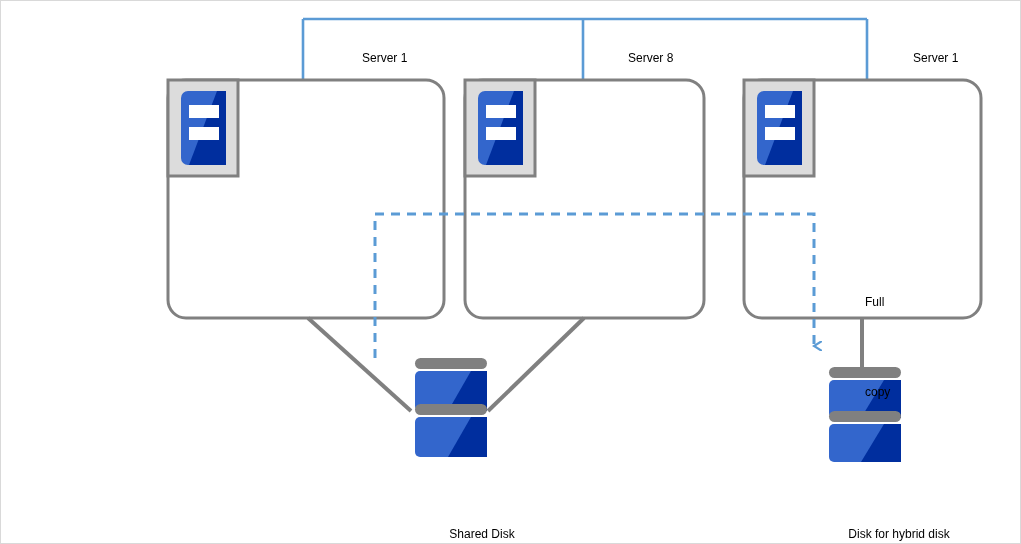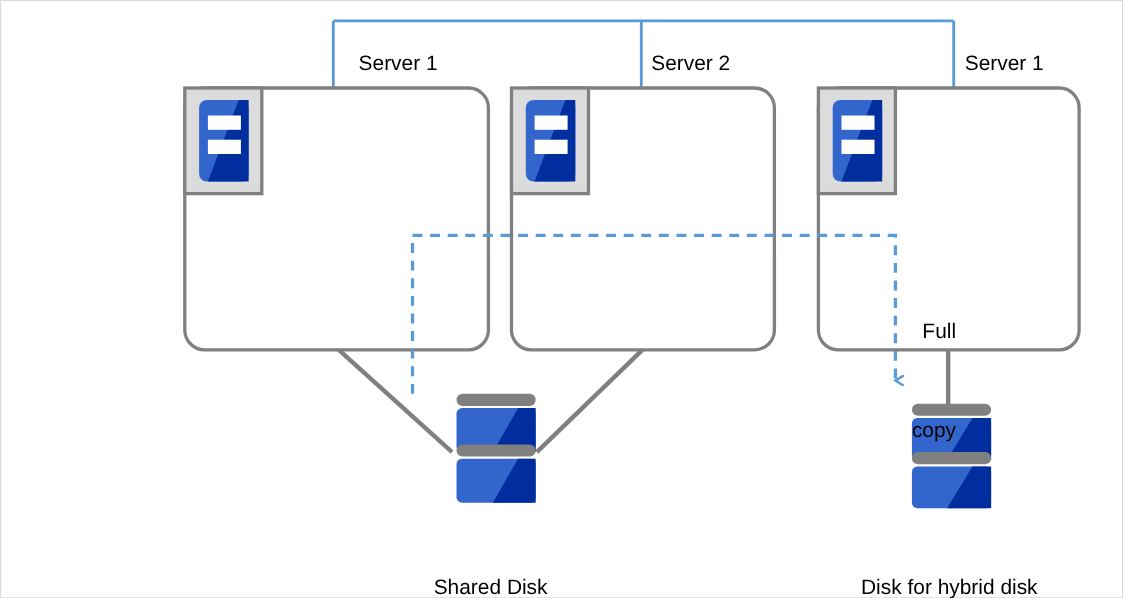--- a/index.html
+++ b/index.html
@@ -16,30 +16,31 @@
     border:1px solid #d9d9d9;
     background:#ffffff;
   }
   svg#diagram{
     position:absolute;left:0;top:0;
     width:1021px;height:544px;
   }
   .lbl{
     position:absolute;
     color:#000000;
-    font-size:19px;
+    font-size:12px;
     line-height:25px;
     white-space:pre;
     font-family:"Liberation Sans", sans-serif;
+    margin-left:36px;
   }
   .lbl-center{ text-align:center; }
   #lbl-server1{ left:325px; top:45px; }
   #lbl-server2{ left:591px; top:45px; }
   #lbl-server3{ left:876px; top:45px; }
-  #lbl-fullcopy{ left:828px; top:226px; line-height:30px;text-align:right; }
+  #lbl-fullcopy{ left:828px; top:226px; line-height:30px; }
   #lbl-shared-disk{ left:305px; top:471px; width:280px; }
   #lbl-right-disk{ left:742px; top:471px; width:240px; }
 </style>
 </head>
 <body>
 
 <div id="canvas">
 
   <svg id="diagram" viewBox="0 0 1021 544" xmlns="http://www.w3.org/2000/svg">
 
@@ -119,21 +120,21 @@
       <rect x="828" y="379" width="72" height="38" rx="5" ry="5" fill="#3366cc"></rect>
       <path d="M883,379 L900,379 L900,417 L860,417 Z" fill="#002e9e"></path>
       <rect x="828" y="410" width="72" height="11" rx="5.5" ry="5.5" fill="#808080"></rect>
       <rect x="828" y="423" width="72" height="38" rx="5" ry="5" fill="#3366cc"></rect>
       <path d="M883,423 L900,423 L900,461 L860,461 Z" fill="#002e9e"></path>
     </g>
 
   </svg>
 
   <div class="lbl" id="lbl-server1">Server 1</div>
-  <div class="lbl" id="lbl-server2">Server 2</div>
+  <div class="lbl" id="lbl-server2">Server 8</div>
   <div class="lbl" id="lbl-server3">Server 1</div>
 
   <div class="lbl" id="lbl-fullcopy">
     <div>Full</div>
     <div>copy</div>
   </div>
 
   <div class="lbl lbl-center" id="lbl-shared-disk">
     <div>Shared Disk</div>
     

